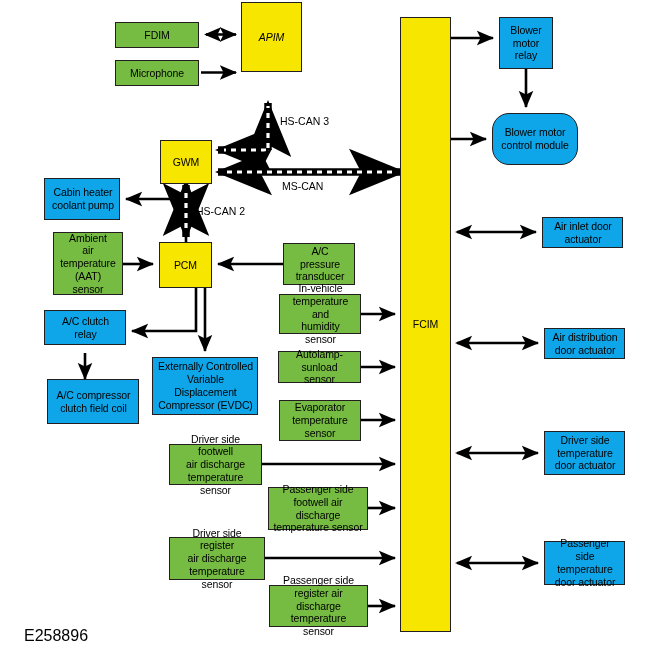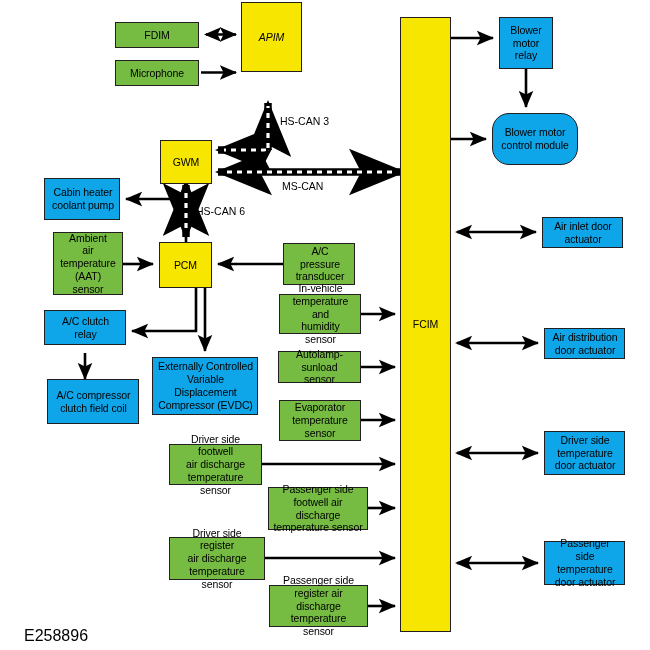--- a/index.html
+++ b/index.html
@@ -230,17 +230,17 @@
   <div class="node blue left-text" style="left:544px; top:431px; width:81px; height:44px; padding-left:5px;">
     <span class="txt">Driver side<br>temperature<br>door actuator</span>
   </div>
 
   <div class="node blue left-text" style="left:544px; top:541px; width:81px; height:44px; padding-left:5px;">
     <span class="txt">Passenger side<br>temperature<br>door actuator</span>
   </div>
 
   <div class="edge-label" style="left:280px; top:115px;">HS-CAN 3</div>
   <div class="edge-label" style="left:282px; top:180px;">MS-CAN</div>
-  <div class="edge-label" style="left:196px; top:205px;">HS-CAN 6</div>
+  <div class="edge-label" style="left:196px; top:205px;">HS-CAN 2</div>
 
   <div class="fig-id" style="left:24px; top:627px;">E258896</div>
 
 </div>
 
 </body></html>

